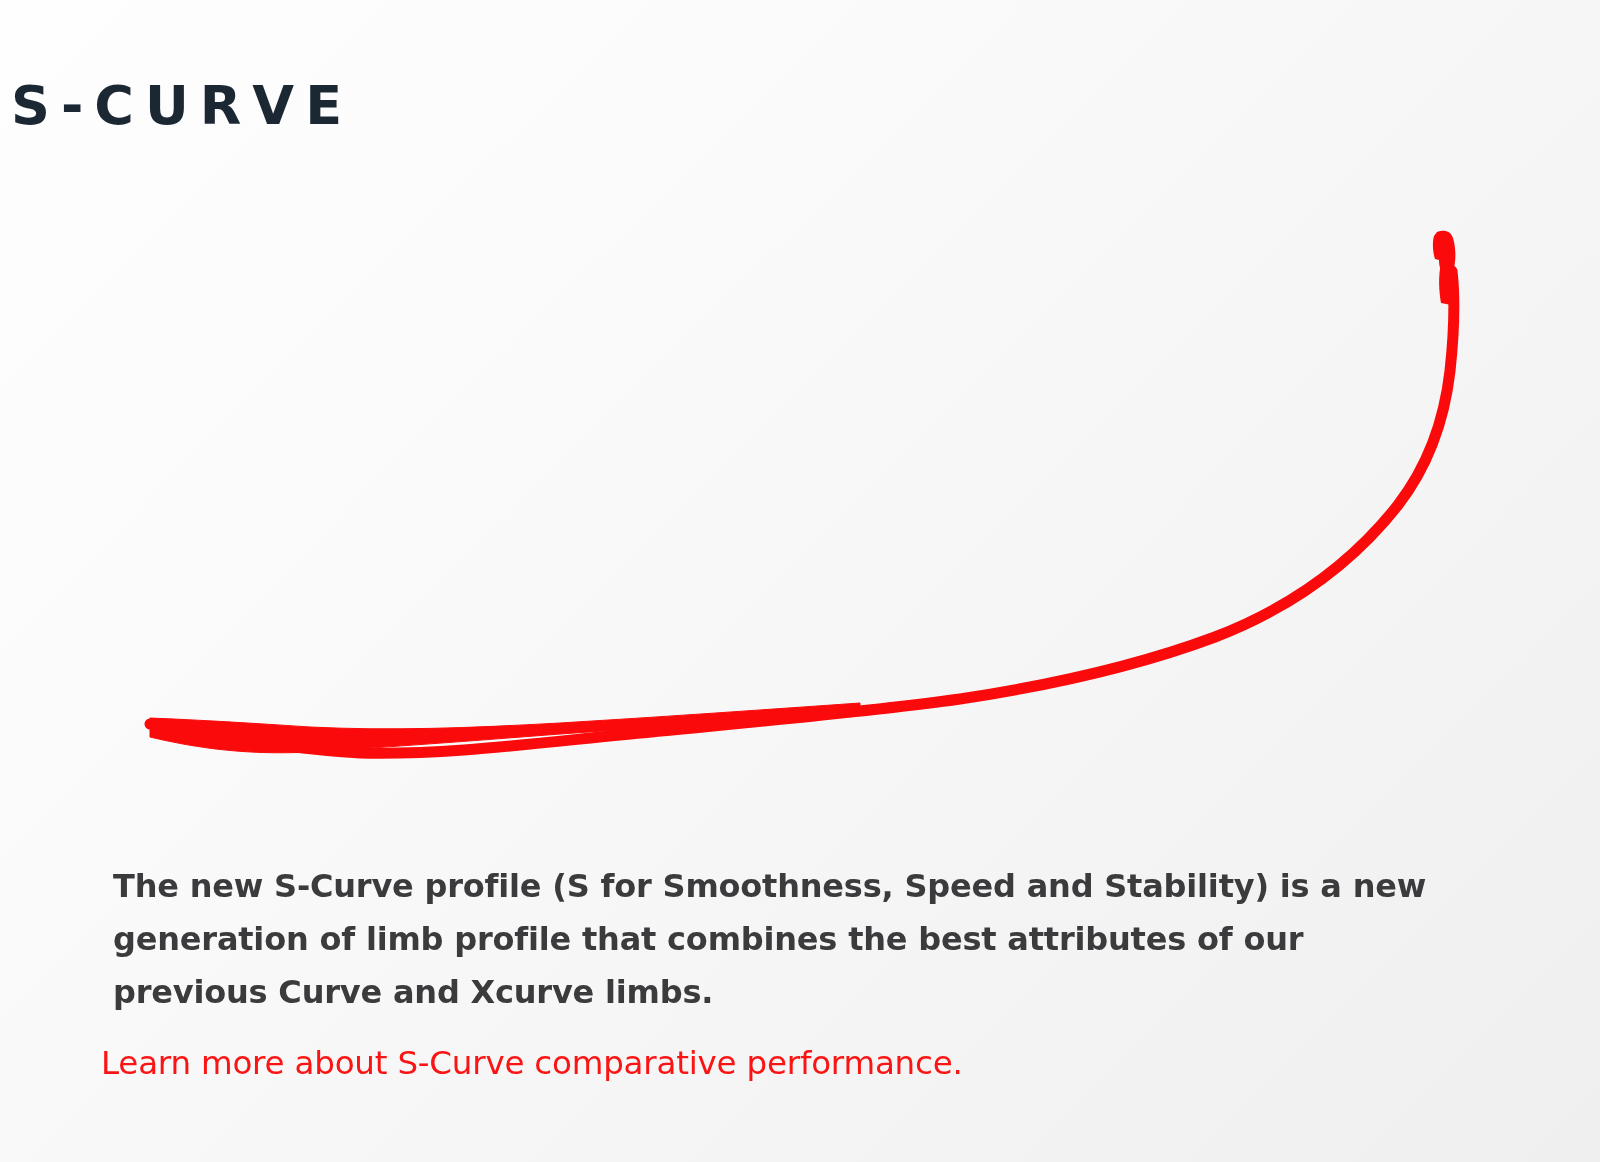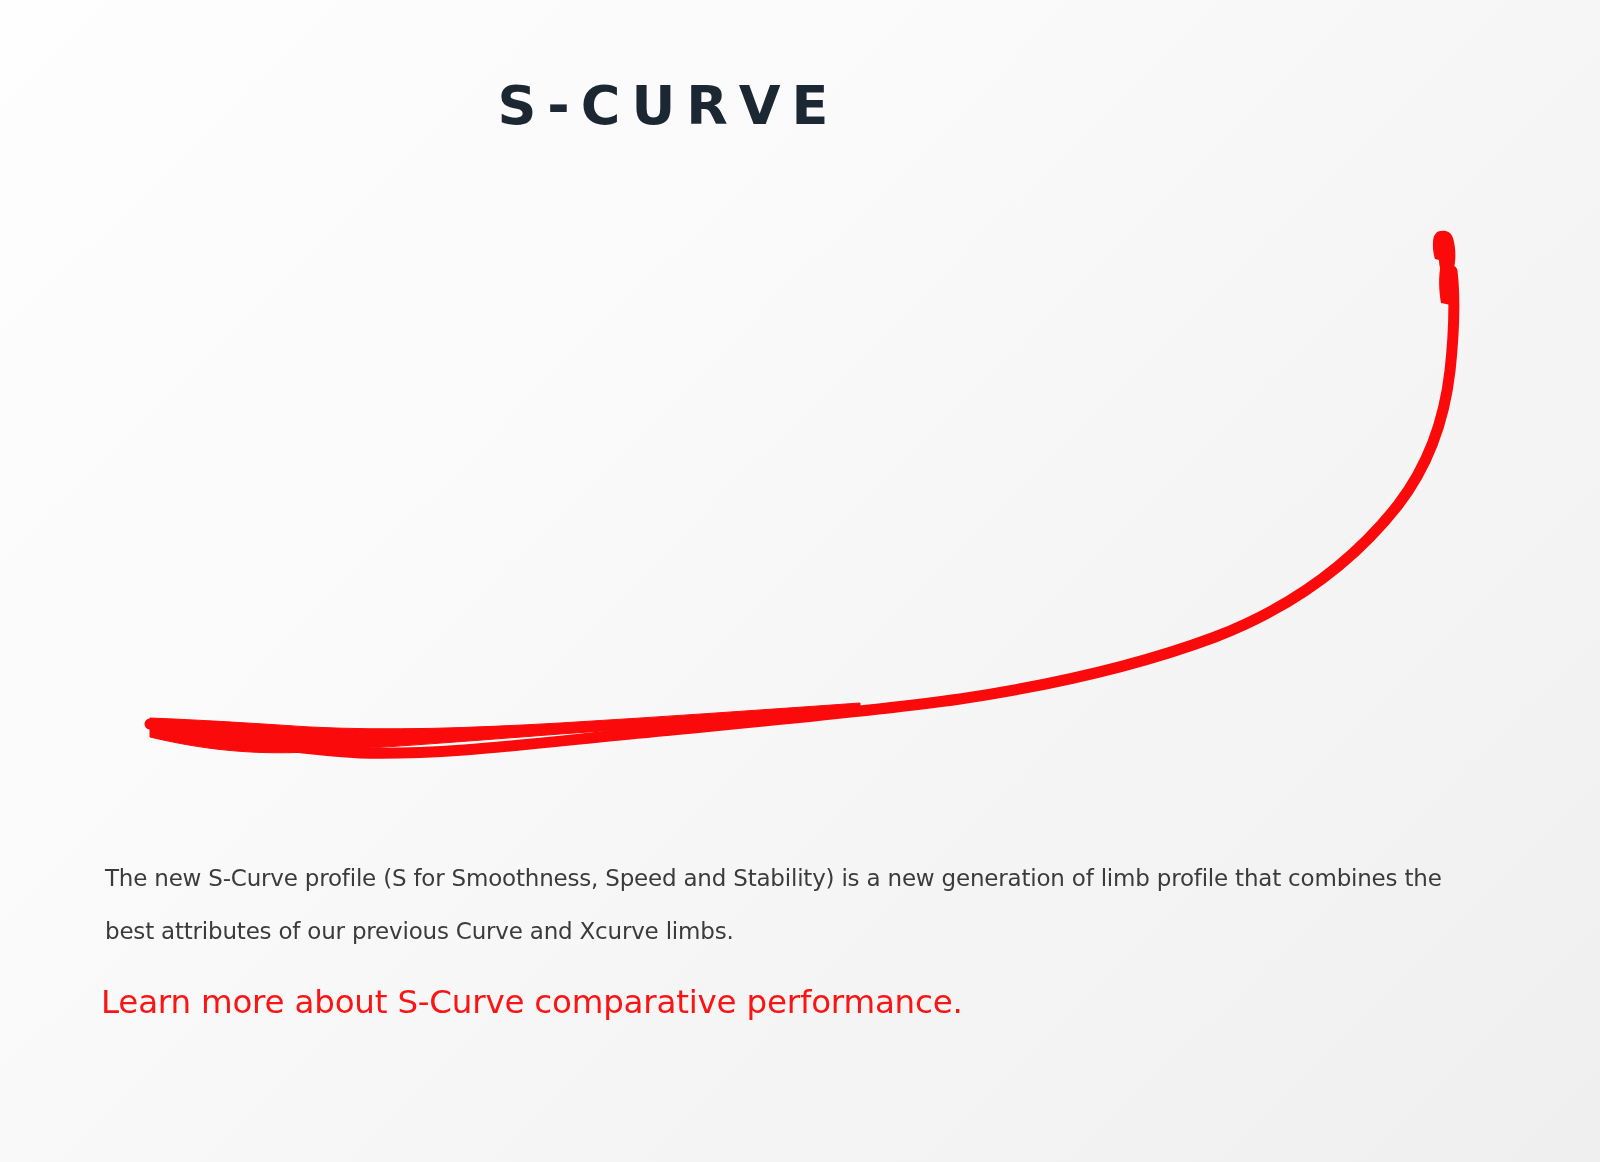--- a/index.html
+++ b/index.html
@@ -23,21 +23,20 @@
     background: linear-gradient(135deg, #fefefe 0%, #fbfbfb 28%, #f6f6f6 58%, #efefef 100%);
     overflow: hidden;
   }
 
   
   .title-wrap {
     position: absolute;
     left: 0;
     top: 78px;
     width: 1326px;
-    text-align: center;
   }
   .title {
     display: inline-block;
     font-family: "DejaVu Sans", sans-serif;
     font-size: 54px;
     font-weight: 600;
     letter-spacing: 11px;
     color: #1b2733;
     line-height: 1.05;
     margin: 0;
@@ -59,24 +58,24 @@
   }
 
   
   .copy {
     position: absolute;
     left: 101px;
     top: 848px;
     width: 1380px;
   }
   .body-text {
-    margin: 4px;
+    margin: 12px;
     font-family: "DejaVu Sans", sans-serif;
-    font-size: 23px;
-    font-weight: 400;
+    font-size: 32px;
+    font-weight: 700;
     line-height: 53px;
     color: #3b3b3d;
     letter-spacing: -0.2px;
     max-width: 1350px;
   }
   .link-row {
     margin-top: 18px;
   }
   .learn-link {
     display: inline;

